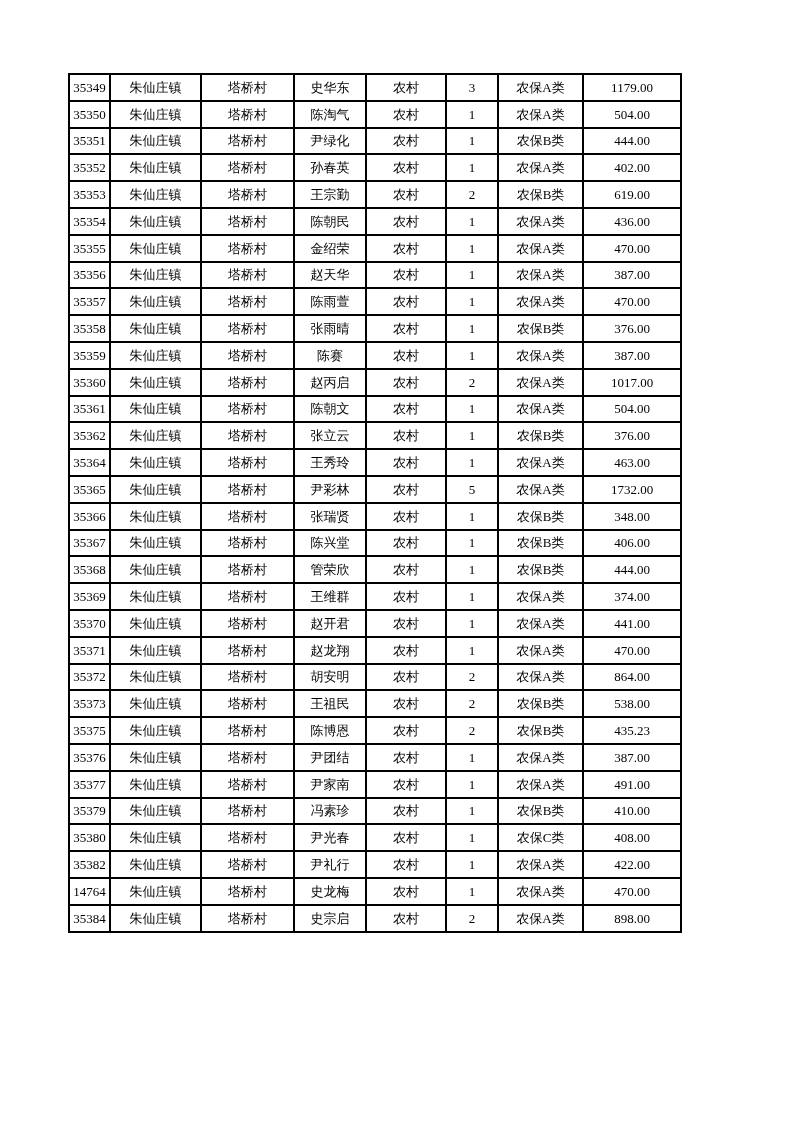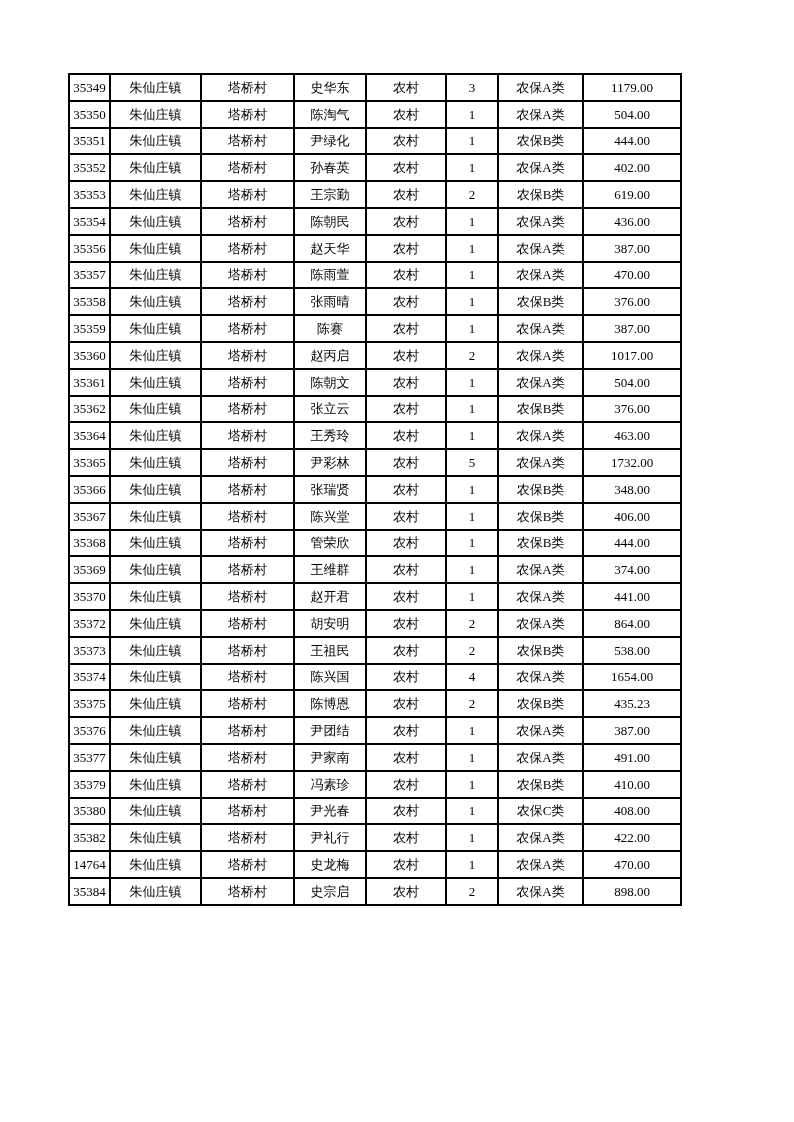--- a/index.html
+++ b/index.html
@@ -123,20 +123,30 @@
           <td class="cell-serial">35354</td>
           <td class="cell-town">朱仙庄镇</td>
           <td class="cell-village">塔桥村</td>
           <td class="cell-name">陈朝民</td>
           <td class="cell-area-type">农村</td>
           <td class="cell-count">1</td>
           <td class="cell-insurance-type">农保A类</td>
           <td class="cell-amount">436.00</td>
         </tr>
         <tr>
+          <td class="cell-serial">35355</td>
+          <td class="cell-town">朱仙庄镇</td>
+          <td class="cell-village">塔桥村</td>
+          <td class="cell-name">金绍荣</td>
+          <td class="cell-area-type">农村</td>
+          <td class="cell-count">1</td>
+          <td class="cell-insurance-type">农保A类</td>
+          <td class="cell-amount">470.00</td>
+        </tr>
+        <tr>
           <td class="cell-serial">35356</td>
           <td class="cell-town">朱仙庄镇</td>
           <td class="cell-village">塔桥村</td>
           <td class="cell-name">赵天华</td>
           <td class="cell-area-type">农村</td>
           <td class="cell-count">1</td>
           <td class="cell-insurance-type">农保A类</td>
           <td class="cell-amount">387.00</td>
         </tr>
         <tr>
@@ -263,48 +273,48 @@
           <td class="cell-serial">35370</td>
           <td class="cell-town">朱仙庄镇</td>
           <td class="cell-village">塔桥村</td>
           <td class="cell-name">赵开君</td>
           <td class="cell-area-type">农村</td>
           <td class="cell-count">1</td>
           <td class="cell-insurance-type">农保A类</td>
           <td class="cell-amount">441.00</td>
         </tr>
         <tr>
+          <td class="cell-serial">35371</td>
+          <td class="cell-town">朱仙庄镇</td>
+          <td class="cell-village">塔桥村</td>
+          <td class="cell-name">赵龙翔</td>
+          <td class="cell-area-type">农村</td>
+          <td class="cell-count">1</td>
+          <td class="cell-insurance-type">农保A类</td>
+          <td class="cell-amount">470.00</td>
+        </tr>
+        <tr>
           <td class="cell-serial">35372</td>
           <td class="cell-town">朱仙庄镇</td>
           <td class="cell-village">塔桥村</td>
           <td class="cell-name">胡安明</td>
           <td class="cell-area-type">农村</td>
           <td class="cell-count">2</td>
           <td class="cell-insurance-type">农保A类</td>
           <td class="cell-amount">864.00</td>
         </tr>
         <tr>
           <td class="cell-serial">35373</td>
           <td class="cell-town">朱仙庄镇</td>
           <td class="cell-village">塔桥村</td>
           <td class="cell-name">王祖民</td>
           <td class="cell-area-type">农村</td>
           <td class="cell-count">2</td>
           <td class="cell-insurance-type">农保B类</td>
           <td class="cell-amount">538.00</td>
-        </tr>
-        <tr>
-          <td class="cell-serial">35374</td>
-          <td class="cell-town">朱仙庄镇</td>
-          <td class="cell-village">塔桥村</td>
-          <td class="cell-name">陈兴国</td>
-          <td class="cell-area-type">农村</td>
-          <td class="cell-count">4</td>
-          <td class="cell-insurance-type">农保A类</td>
-          <td class="cell-amount">1654.00</td>
         </tr>
         <tr>
           <td class="cell-serial">35375</td>
           <td class="cell-town">朱仙庄镇</td>
           <td class="cell-village">塔桥村</td>
           <td class="cell-name">陈博恩</td>
           <td class="cell-area-type">农村</td>
           <td class="cell-count">2</td>
           <td class="cell-insurance-type">农保B类</td>
           <td class="cell-amount">435.23</td>

